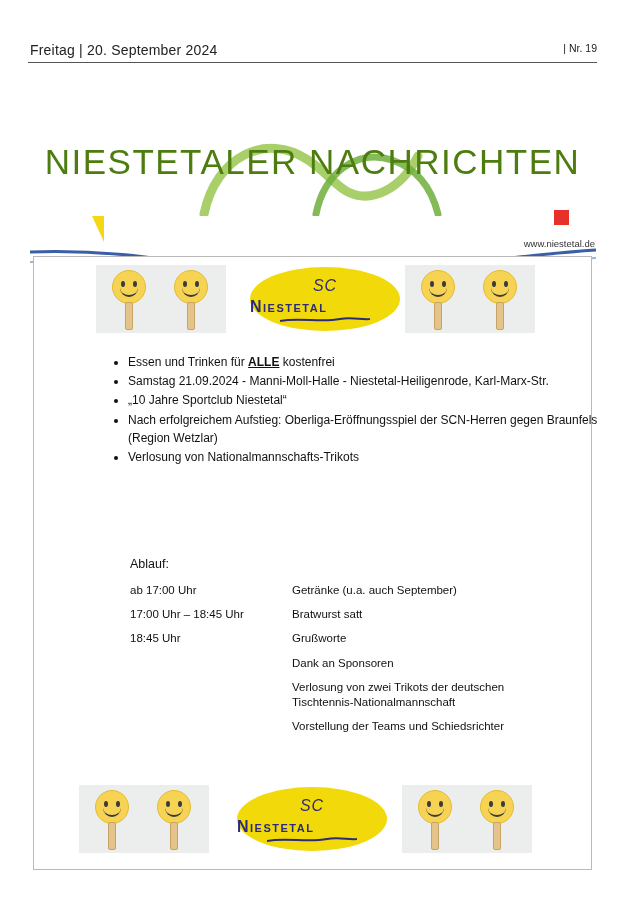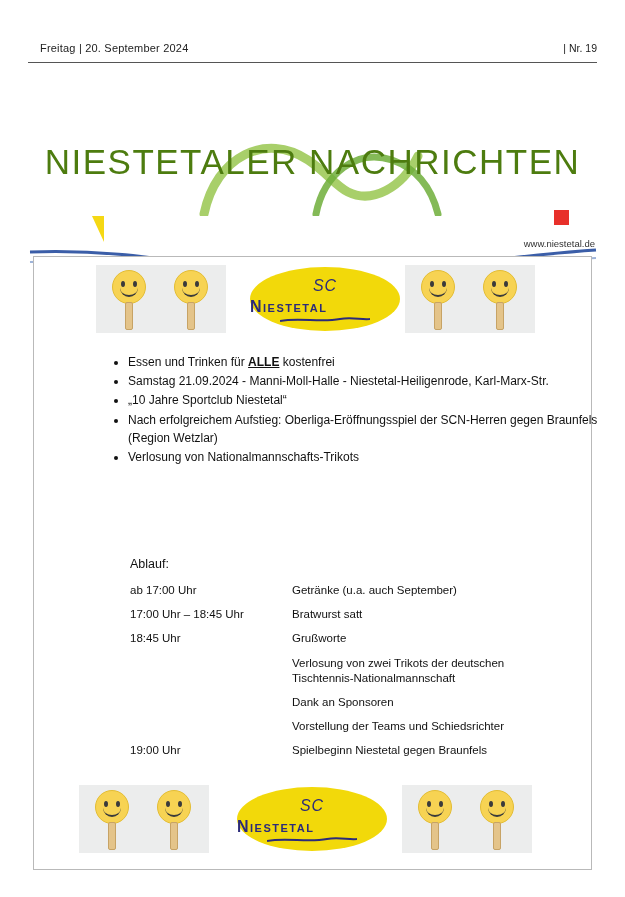--- a/index.html
+++ b/index.html
@@ -25,22 +25,22 @@
   }
   .masthead-rule {
     position: absolute;
     left: 28px; top: 62px;
     width: 569px;
     height: 1px;
     background: #555;
   }
   .dateline {
     position: absolute;
-    left: 40px; top: 42px;
-    font-size: 11px;
+    left: 30px; top: 42px;
+    font-size: 14px;
     color: #222;
     letter-spacing: .2px;
   }
   .issue {
     position: absolute;
     right: 28px; top: 42px;
     font-size: 10.5px;
     color: #222;
   }
   .logo-area {
@@ -343,33 +343,29 @@
       <tr>
         <td class="time">17:00 Uhr – 18:45 Uhr</td>
         <td>Bratwurst satt</td>
       </tr>
       <tr>
         <td class="time">18:45 Uhr</td>
         <td>Grußworte</td>
       </tr>
       <tr>
         <td class="time"></td>
+        <td>Dank an Sponsoren</td>
+      </tr>
+      <tr>
+        <td class="time"></td>
         <td>Verlosung von zwei Trikots der deutschen Tischtennis-Nationalmannschaft</td>
-      </tr>
-      <tr>
-        <td class="time"></td>
-        <td>Dank an Sponsoren</td>
       </tr>
       <tr>
         <td class="time"></td>
         <td>Vorstellung der Teams und Schiedsrichter</td>
-      </tr>
-      <tr>
-        <td class="time">19:00 Uhr</td>
-        <td>Spielbeginn Niestetal gegen Braunfels</td>
       </tr>
     </tbody>
   </table>
 
   <div class="banner bottom">
     <div class="photo left" style="left:45px;">
       <div class="bat" style="left:16px; top:5px;">
         <div class="head"></div>
           <div class="eye l"></div>
           <div class="eye r"></div>

